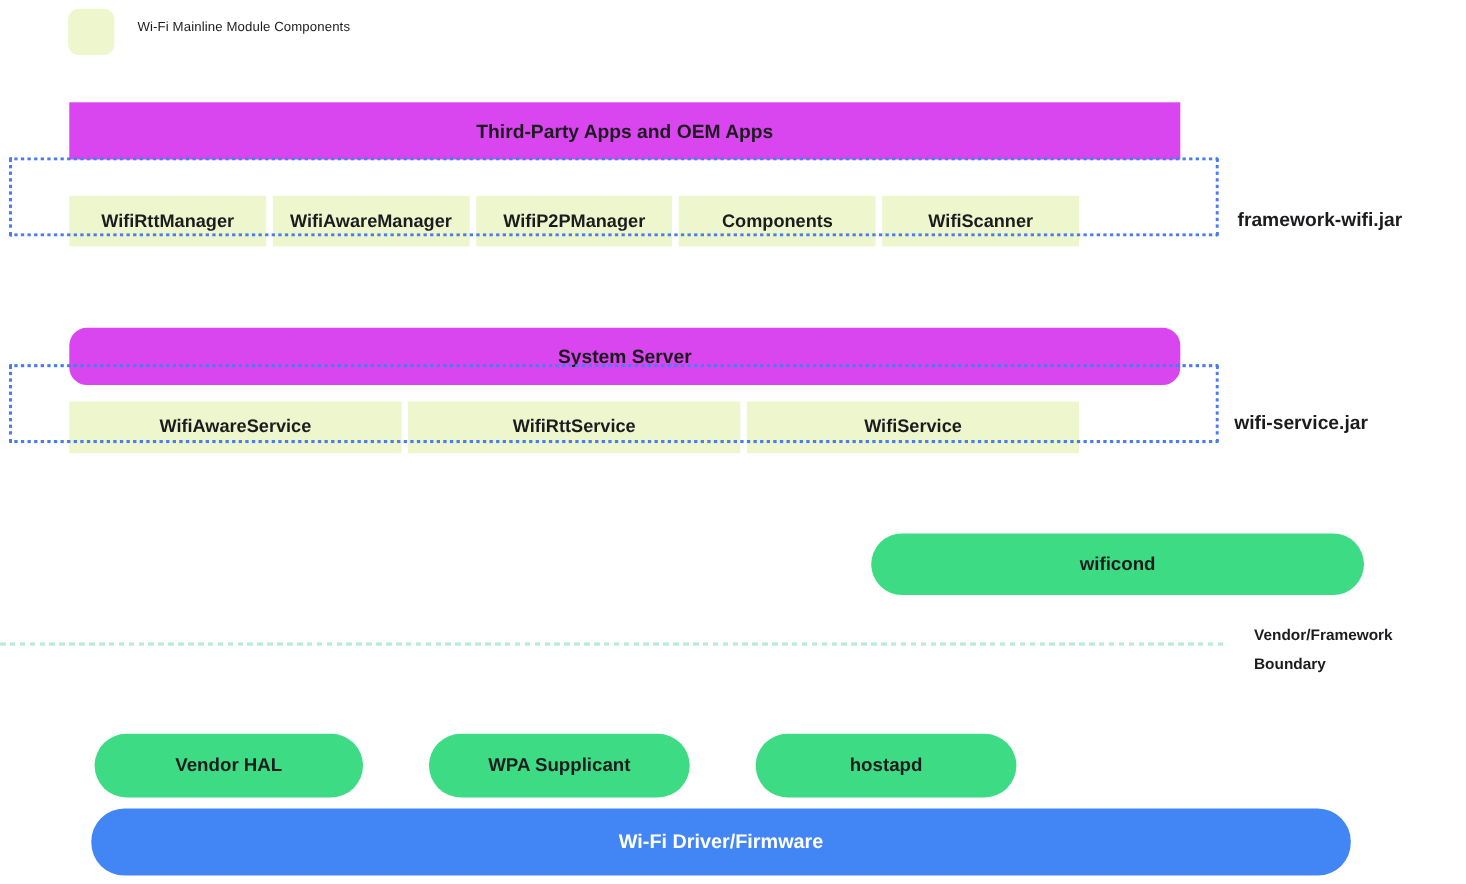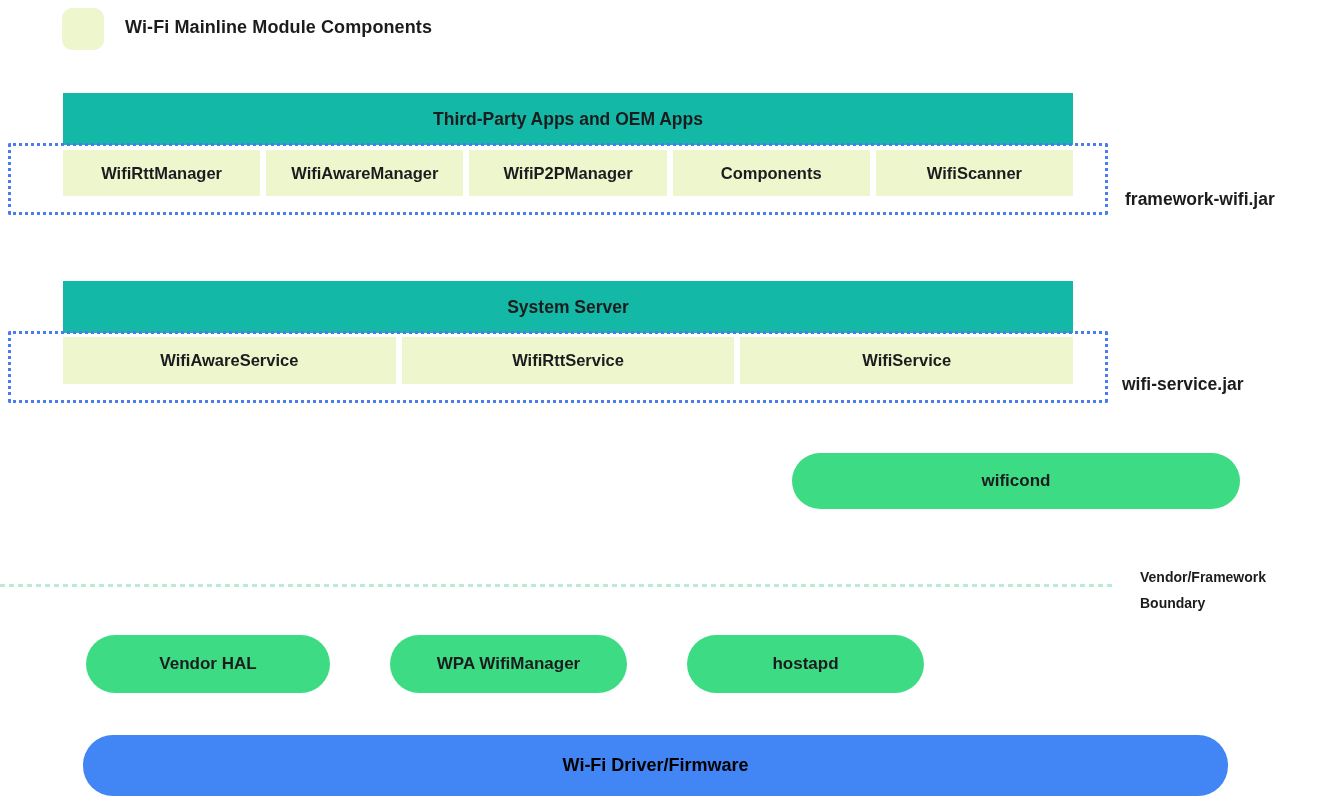--- a/index.html
+++ b/index.html
@@ -17,51 +17,52 @@
   }
   .abs { position: absolute; }
 
   
   .legend-swatch {
     left: 62px; top: 8px; width: 42px; height: 42px;
     background: #edf6cd; border-radius: 10px;
   }
   .legend-label {
     left: 125px; top: 17px;
-    font-size: 18px; font-weight: 700; letter-spacing: .1px;
+    font-size: 12px; font-weight: 400; letter-spacing: .1px;
   }
 
   
   .group-header {
     left: 63px; width: 1010px; height: 52px;
-    background: #14b8a6;
+    background: #d946ef;
     display: flex; align-items: center; justify-content: center;
     font-size: 17.5px; font-weight: 700;
     z-index: 1;
   }
   .group1 .group-header { top: 93px; }
-  .group2 .group-header { top: 281px; }
+  .group2 .group-header { top: 298px; border-radius: 16px; }
 
   
   .jar-rect {
     left: 8px; width: 1100px; height: 72px;
     border: 3px dotted #4a7cf0;
     box-sizing: border-box;
     border-radius: 2px;
     z-index: 2;
     pointer-events: none;
   }
   .group1 .jar-rect { top: 143px; }
   .group2 .jar-rect { top: 331px; }
 
   
   .box-row {
-    left: 63px; width: 1010px;
+    left: 63px; width: 918px;
     display: flex; gap: 6px;
     z-index: 0;
+    margin-top: 28px;
   }
   .group1 .box-row { top: 150px; height: 46px; }
   .group2 .box-row { top: 337px; height: 47px; }
   .module-box {
     flex: 1 1 0;
     background: #edf6cd;
     display: flex; align-items: center; justify-content: center;
     font-size: 16.5px; font-weight: 700;
   }
 
@@ -69,20 +70,21 @@
   .jar-label { font-size: 17.5px; font-weight: 700; margin-top: 12px; }
   .group1 .jar-label { left: 1125px; top: 177px; }
   .group2 .jar-label { left: 1122px; top: 362px; }
 
   
   .pill {
     background: #3ddc84;
     display: flex; align-items: center; justify-content: center;
     font-size: 17px; font-weight: 700;
     border-radius: 29px;
+    margin-top: 32px;
   }
   .wificond-pill {
     left: 792px; top: 453px; width: 448px; height: 56px;
     border-radius: 28px;
   }
 
   
   .boundary-line {
     left: 0; top: 584px; width: 1115px; height: 3px;
     background: repeating-linear-gradient(to right, #b9ecd2 0 5px, transparent 5px 9px);
@@ -101,21 +103,21 @@
   .vendor-row .pill { height: 58px; }
   .vendor-row .pill:nth-child(1) { width: 244px; }
   .vendor-row .pill:nth-child(2) { width: 237px; }
   .vendor-row .pill:nth-child(3) { width: 237px; }
 
   
   .driver-bar {
     left: 83px; top: 735px; width: 1145px; height: 61px;
     background: #4285f4; border-radius: 30px;
     display: flex; align-items: center; justify-content: center;
-    color: #000000; font-size: 18px; font-weight: 700;
+    color: #ffffff; font-size: 18px; font-weight: 700;
   }
 </style>
 </head>
 <body>
 
 <div class="canvas">
 
   <div class="abs legend-swatch"></div>
   <div class="abs legend-label">Wi-Fi Mainline Module Components</div>
 
@@ -144,19 +146,19 @@
   </div>
 
   <div class="abs pill wificond-pill">wificond</div>
 
   <div class="abs boundary-line"></div>
   <div class="abs boundary-label">Vendor/Framework
 Boundary</div>
 
   <div class="abs vendor-row">
       <div class="pill">Vendor HAL</div>
-      <div class="pill">WPA WifiManager</div>
+      <div class="pill">WPA Supplicant</div>
       <div class="pill">hostapd</div>
     </div>
 
   <div class="abs driver-bar">Wi-Fi Driver/Firmware</div>
 
 </div>
 
 </body></html>

